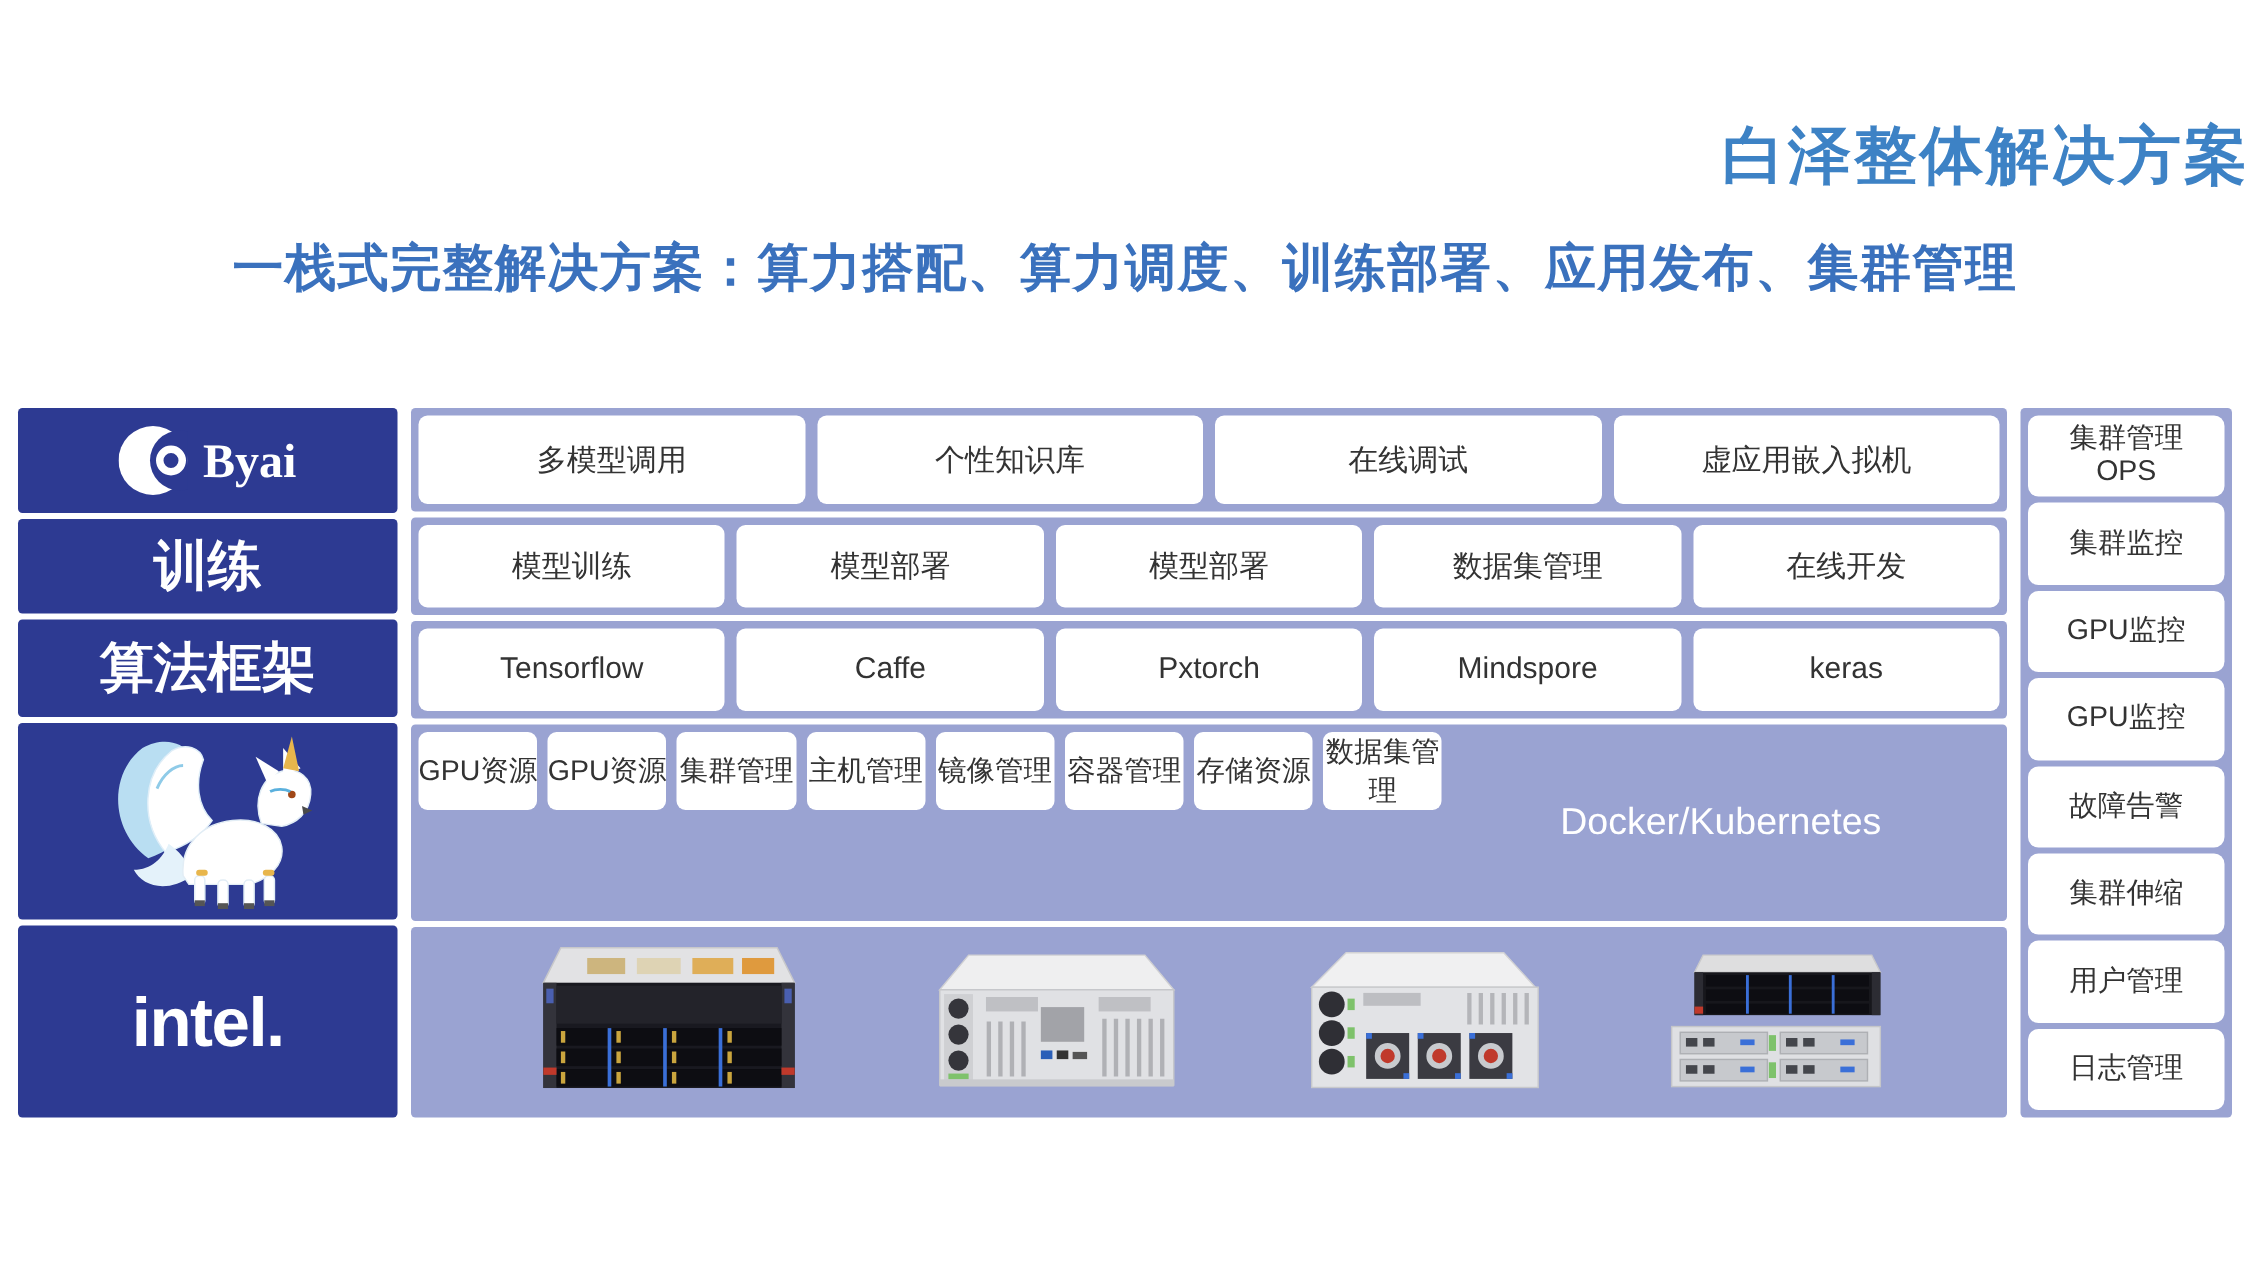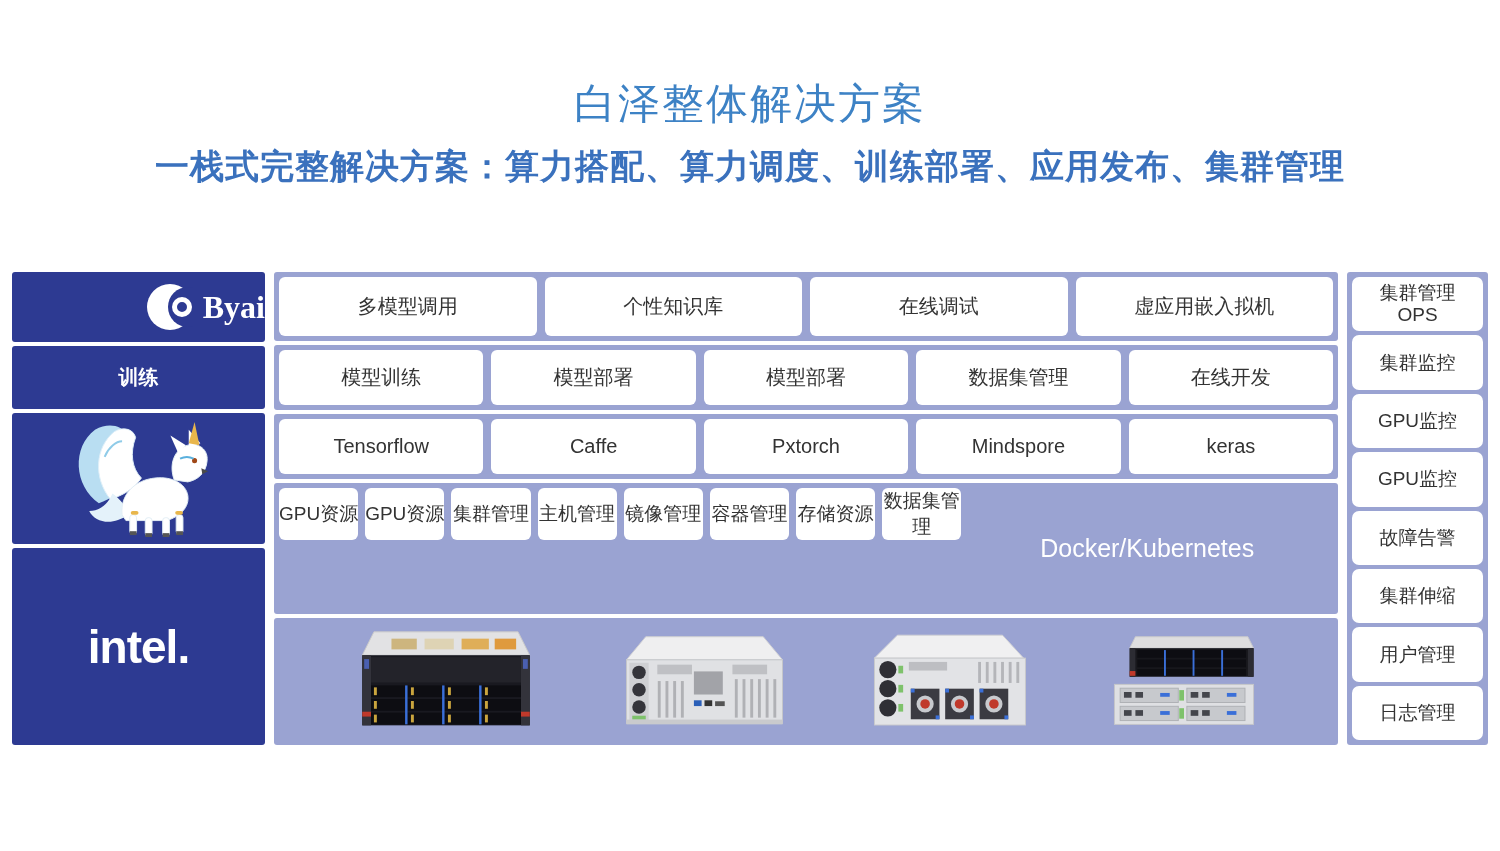--- a/index.html
+++ b/index.html
@@ -3,44 +3,44 @@
 <meta charset="utf-8">
 <style>
   * { margin:0; padding:0; box-sizing:border-box; }
   html,body { background:#ffffff; }
   .page {
     position:relative; width:1500px; height:851px; background:#ffffff;
     font-family:"Liberation Sans", sans-serif; overflow:hidden;
   }
   .title {
     position:absolute; top:76px; left:0; width:100%;
-    text-align:center; font-size:42px; font-weight:normal;
+    text-align:right; font-size:42px; font-weight:bold;
     color:#3d82c5; letter-spacing:2px;
   }
   .subtitle {
-    position:absolute; top:144px; left:0; width:100%;
+    position:absolute; top:156px; left:0; width:100%;
     text-align:center; font-size:34px; font-weight:bold;
     color:#3a71bd; letter-spacing:1px;
   }
   .diagram {
     position:absolute; left:12px; top:272px; width:1476px; height:473px;
     display:flex; gap:9px;
   }
   
   .col-left { width:253px; display:flex; flex-direction:column; gap:4px; }
   .left-cell {
     background:#2d3a92; border-radius:3px; color:#fff;
     display:flex; align-items:center; justify-content:center;
   }
-  .h-byai { height:70px; gap:10px;justify-content:flex-end; }
+  .h-byai { height:70px; gap:10px; }
   .h-train { height:63px; }
   .h-fw { height:65px; }
   .h-mascot { height:131px; }
   .h-intel { flex:1; }
-  .left-label { font-size:20px; font-weight:bold; }
+  .left-label { font-size:36px; font-weight:bold; }
   .byai-mark { position:relative; width:46px; height:46px; overflow:hidden; flex:0 0 auto; }
   .byai-mark .c1 { position:absolute; inset:0; background:#fff; border-radius:50%; }
   .byai-mark .c2 { position:absolute; width:40px; height:40px; left:21px; top:3px; background:#2d3a92; border-radius:50%; }
   .byai-mark .ring { position:absolute; width:20px; height:20px; left:25px; top:13px; border:5px solid #fff; border-radius:50%; }
   .byai-text { font-family:"Liberation Serif", serif; font-weight:bold; font-size:32px; color:#fff; }
   .intel-text { font-size:46px; color:#fff; font-weight:700; letter-spacing:-1px; }
   
   .col-center { flex:1; display:flex; flex-direction:column; gap:4px; }
   .band {
     background:#9aa3d2; border-radius:3px; padding:5px;
@@ -88,20 +88,23 @@
       <div class="left-cell h-byai">
         <span class="byai-mark">
           <span class="c1"></span>
             <span class="c2"></span>
             <span class="ring"></span>
         </span>
         <span class="byai-text">Byai</span>
       </div>
       <div class="left-cell h-train">
         <span class="left-label">训练</span>
+      </div>
+      <div class="left-cell h-fw">
+        <span class="left-label">算法框架</span>
       </div>
       <div class="left-cell h-mascot">
         <svg viewBox="0 0 150 126" width="145" height="122">
           <path d="M34,88 C8,70 6,30 30,12 C44,4 58,8 62,16 C54,34 56,52 66,64 C58,76 46,84 34,88 Z" fill="#b9def2"></path>
           <path d="M46,84 C28,62 30,30 50,14 C60,8 70,12 72,20 C66,36 68,52 78,62 C70,74 58,80 46,84 Z" fill="#ffffff" stroke="#dfeef8" stroke-width="1"></path>
           <path d="M40,40 C44,30 52,24 58,24" stroke="#8fcbe8" stroke-width="2" fill="none"></path>
           <path d="M64,100 C48,112 30,108 24,96 C36,96 44,88 48,78 C54,82 62,90 64,100 Z" fill="#e4f2fa"></path>
           <path d="M58,100 C56,78 72,64 92,62 C110,60 124,68 126,80 C128,92 118,102 104,106 L62,106 Z" fill="#ffffff" stroke="#e2edf5" stroke-width="1"></path>
           <rect x="66" y="100" width="7" height="20" rx="3" fill="#ffffff" stroke="#e2edf5"></rect>
           <rect x="82" y="103" width="7" height="19" rx="3" fill="#ffffff" stroke="#e2edf5"></rect>

